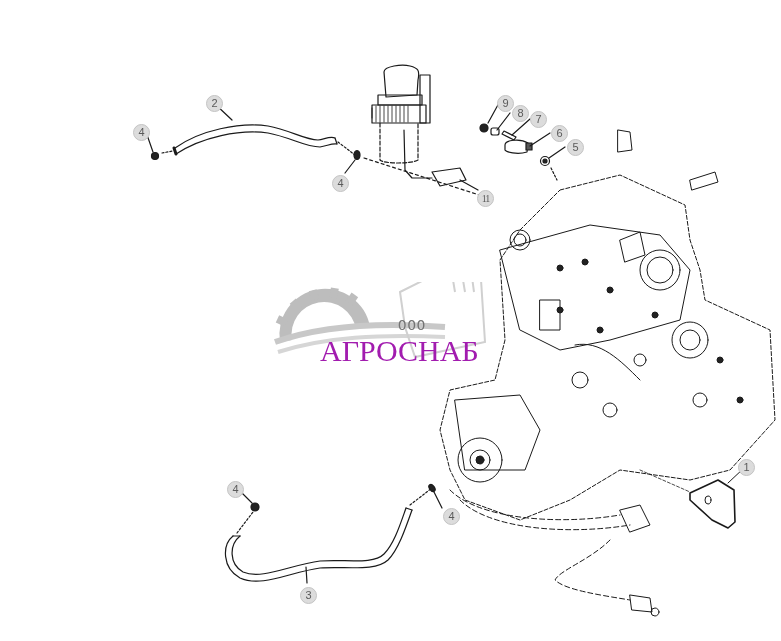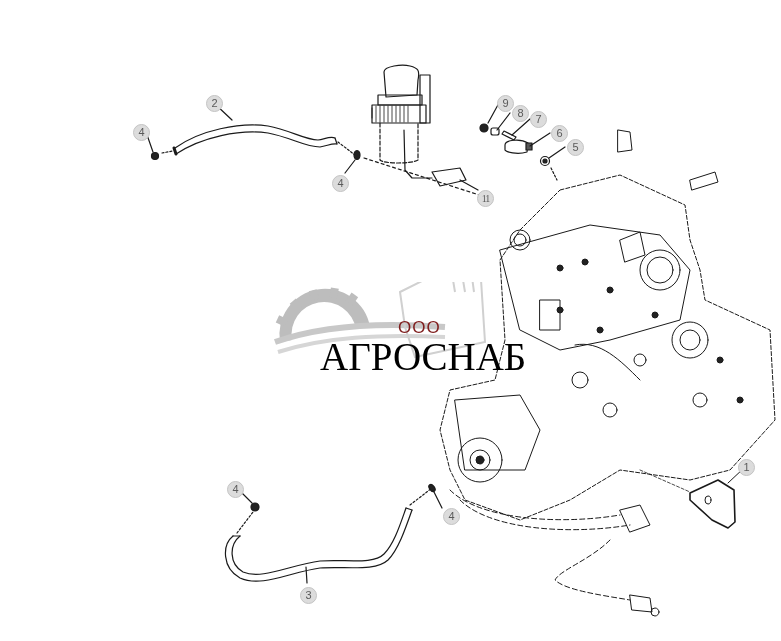--- a/index.html
+++ b/index.html
@@ -1,22 +1,22 @@
 <!DOCTYPE html>
 <html><head>
 <meta charset="utf-8">
 <style>
   html,body{margin:0;padding:0;background:#ffffff;}
   body{width:781px;height:641px;position:relative;overflow:hidden;font-family:"Liberation Sans",sans-serif;}
   #diagram{position:absolute;left:0;top:0;width:781px;height:641px;}
   .callout{position:absolute;width:15px;height:15px;border-radius:50%;background:#dcdcdc;border:1px solid #c4c4c4;color:#5a5a5a;font-size:11px;line-height:15px;text-align:center;font-family:"Liberation Sans",sans-serif;}
   .callout.wide{font-size:10px;letter-spacing:-1px;}
   .watermark{position:absolute;left:270px;top:282px;width:240px;height:100px;pointer-events:none;}
-  .wm-ooo{position:absolute;left:128px;top:36px;font-family:Liberation Sans, sans-serif;font-size:17px;color:#7f1d1d;letter-spacing:1px;}
-  .wm-name{position:absolute;left:50px;top:52px;font-family:"Liberation Serif",serif;font-size:39px;color:#000000;letter-spacing:0px;}
+  .wm-ooo{position:absolute;left:128px;top:36px;font-family:Liberation Mono, monospace;font-size:14px;color:#737373;letter-spacing:1px;}
+  .wm-name{position:absolute;left:50px;top:52px;font-family:"Liberation Serif",serif;font-size:30px;color:#a21caf;letter-spacing:0px;}
 </style>
 </head>
 <body>
 
 <svg id="diagram" viewBox="0 0 781 641" xmlns="http://www.w3.org/2000/svg">
   <g fill="none" stroke="#1a1a1a" stroke-width="1.2" stroke-linecap="round" stroke-linejoin="round">
 
     <g>
       <path d="M175,148 C200,130 240,122 268,126 C290,130 305,140 318,140 C325,139 330,136 335,138"></path>
       <path d="M176,154 C202,137 240,129 268,133 C290,137 305,147 320,147 C327,146 332,143 337,144"></path>

